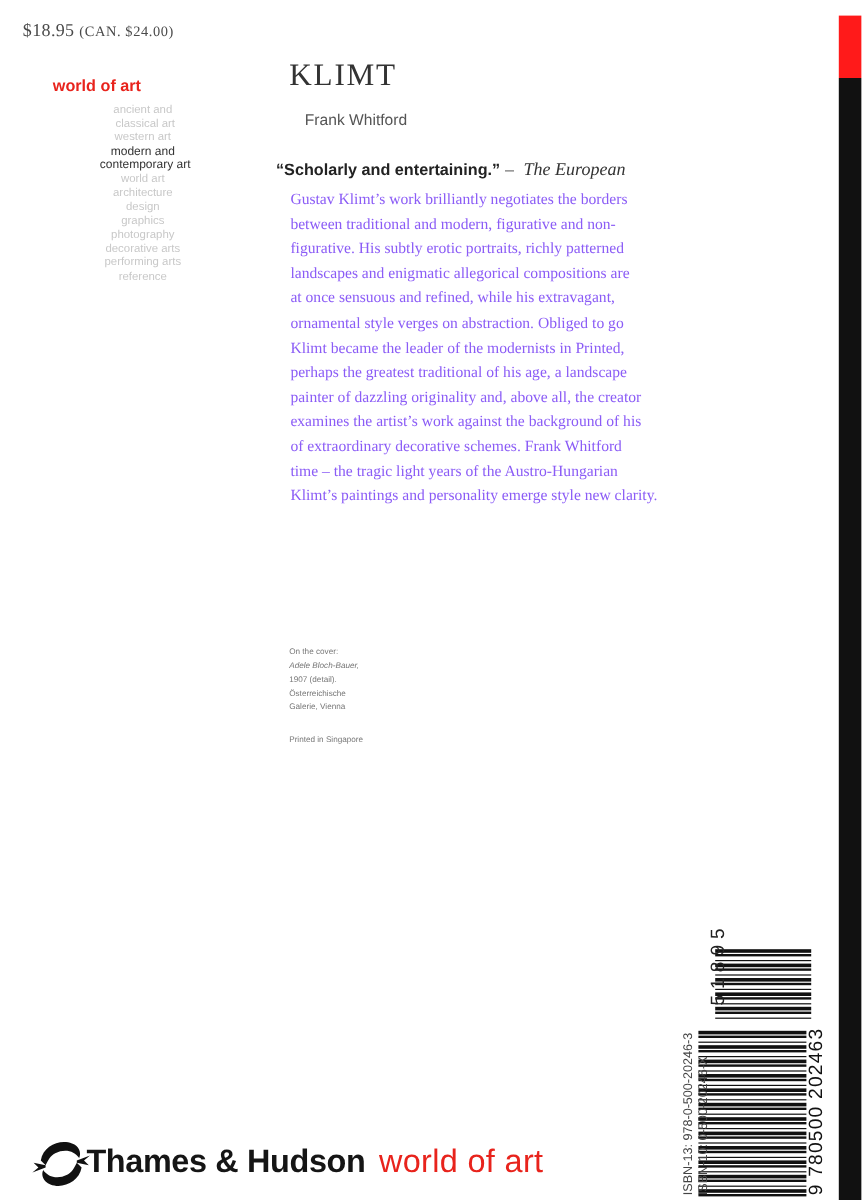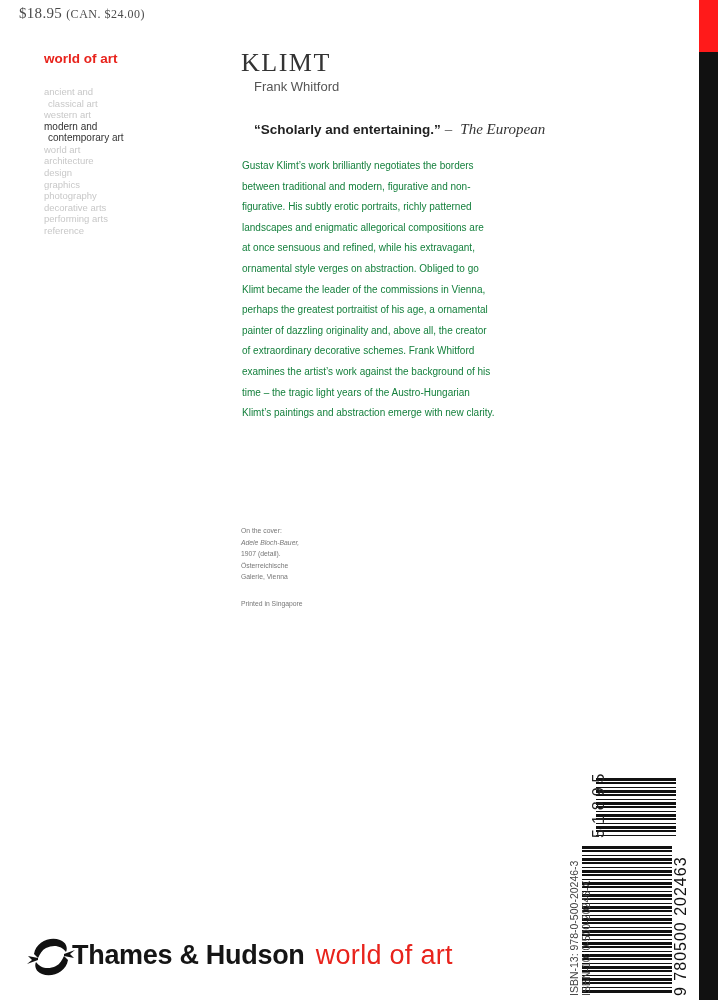--- a/index.html
+++ b/index.html
@@ -1,47 +1,47 @@
 <!DOCTYPE html>
 <html><head>
   <meta charset="utf-8">
   <style>
     html, body { margin:0; padding:0; }
     body {
       width:718px; height:1000px; position:relative; overflow:hidden;
       background:#ffffff; font-family:"Liberation Sans", sans-serif; color:#222;
     }
-    .abs { position:absolute; }
+    .abs { position:absolute;margin-top:13px; }
     .price {
       left:19px; top:5px; font-family:"Liberation Serif", serif;
       font-size:15px; color:#4a4a4a; letter-spacing:0.3px;
     }
     .price .cur { font-size:12px; letter-spacing:0.5px; }
     .series-label {
       left:44px; top:51px; font-size:13.5px; font-weight:bold;
       letter-spacing:0px;
     }
-    .cat-list { left:44px; top:86px; width:150px; margin:0; padding:0; list-style:none; }
+    .cat-list { left:44px; top:86px; width:150px; margin:0; padding:0; list-style:none;text-align:center; }
     .cat-list li {
       font-size:9.5px; line-height:11.6px; color:#c8c8c8;
       white-space:nowrap;
     }
     .cat-list li.indent { padding-left:4px; }
     .cat-list li.active { color:#333; font-size:10px; line-height:11.5px; }
     .title {
       left:241px; top:48px; font-family:"Liberation Serif", serif;
       font-size:26px; color:#333; letter-spacing:1.5px; font-weight:normal;
     }
     .author { left:254px; top:79px; font-size:13px; color:#555; }
-    .quote { left:254px; top:121px; font-size:13.5px; color:#222; font-weight:bold; white-space:nowrap;text-align:right; }
+    .quote { left:230px; top:121px; font-size:13.5px; color:#222; font-weight:bold; white-space:nowrap;text-align:right; }
     .quote .dash { font-weight:normal; color:#666; margin:0 4px; }
     .quote .source { font-family:"Liberation Serif", serif; font-style:italic; font-weight:normal; color:#333; font-size:15px; margin-left:4px; }
     .blurb {
-      left:242px; top:156px; width:400px; font-family:Liberation Sans, sans-serif;
-      font-size:10px; line-height:20.6px; color:#15803d; margin:0;
+      left:242px; top:156px; width:400px; font-family:Liberation Serif, serif;
+      font-size:13px; line-height:20.6px; color:#8b5cf6; margin:0;
     }
     .blurb span { display:block; white-space:nowrap; }
     .credits { left:241px; top:525px; font-size:6.8px; line-height:11.6px; color:#777; }
     .credits div { white-space:nowrap; }
     .credits .it { font-style:italic; }
     .printed { left:241px; top:600px; font-size:6.8px; color:#777; }
 
     .strip-red { left:699px; top:0; width:19px; height:52px; }
     .strip-black { left:699px; top:52px; width:19px; height:948px; background:#111; }
 
@@ -99,27 +99,27 @@
   <span>“Scholarly and entertaining.”</span><span class="dash">–</span><span class="source">The European</span>
 </div>
 
 <p class="abs blurb" id="blurb">
     <span>Gustav Klimt’s work brilliantly negotiates the borders</span>
     <span>between traditional and modern, figurative and non-</span>
     <span>figurative. His subtly erotic portraits, richly patterned</span>
     <span>landscapes and enigmatic allegorical compositions are</span>
     <span>at once sensuous and refined, while his extravagant,</span>
     <span>ornamental style verges on abstraction. Obliged to go</span>
-    <span>Klimt became the leader of the commissions in Vienna,</span>
-    <span>perhaps the greatest portraitist of his age, a ornamental</span>
+    <span>Klimt became the leader of the modernists in Printed,</span>
+    <span>perhaps the greatest traditional of his age, a landscape</span>
     <span>painter of dazzling originality and, above all, the creator</span>
+    <span>examines the artist’s work against the background of his</span>
     <span>of extraordinary decorative schemes. Frank Whitford</span>
-    <span>examines the artist’s work against the background of his</span>
     <span>time – the tragic light years of the Austro-Hungarian</span>
-    <span>Klimt’s paintings and abstraction emerge with new clarity.</span>
+    <span>Klimt’s paintings and personality emerge style new clarity.</span>
   </p>
 
 <div class="abs credits">
   <div>On the cover:</div>
   <div class="it">Adele Bloch-Bauer,</div>
   <div>1907 (detail).</div>
   <div>Österreichische</div>
   <div>Galerie, Vienna</div>
 </div>
 <div class="abs printed">Printed in Singapore</div>

